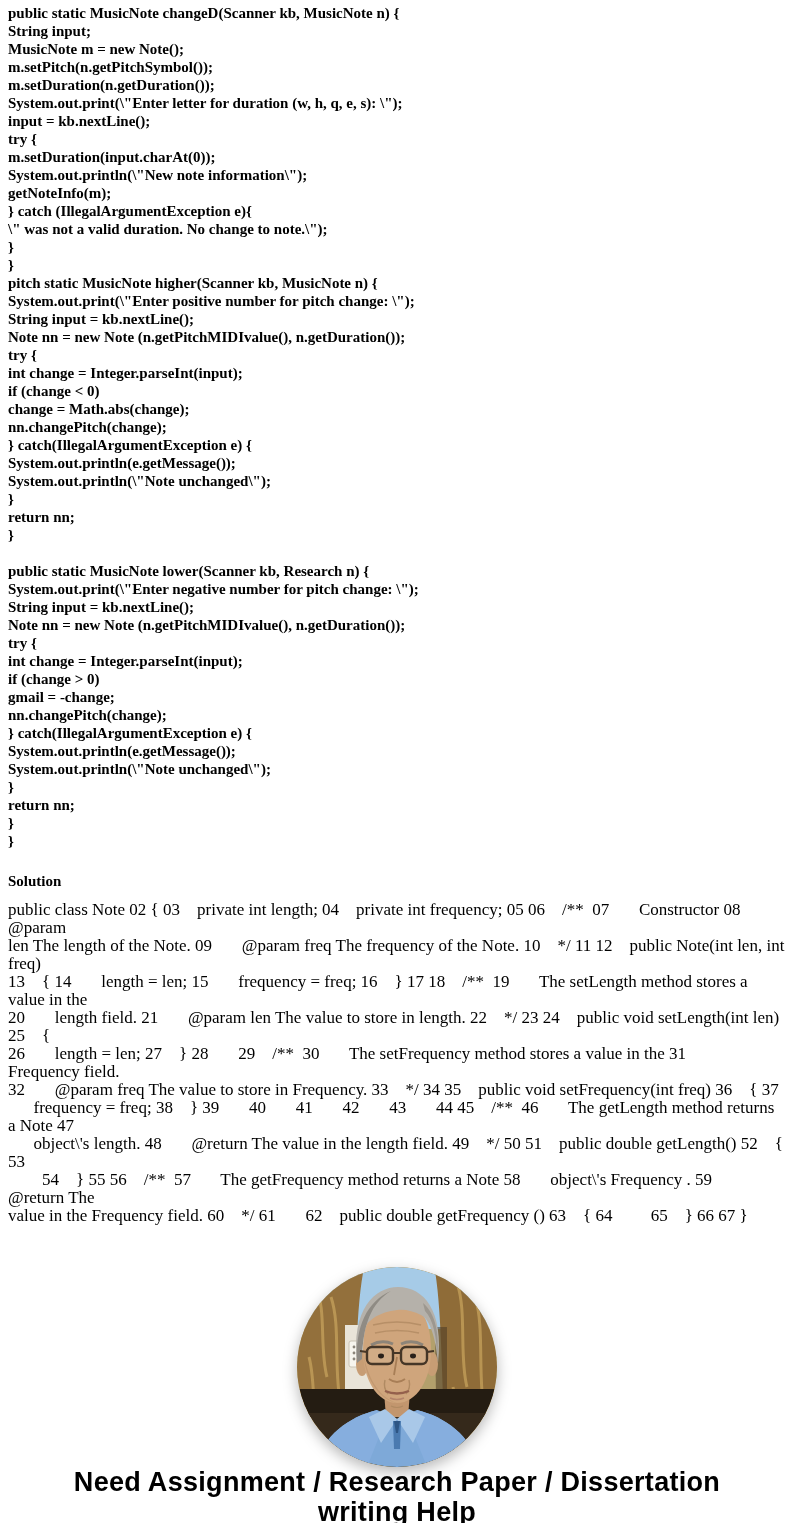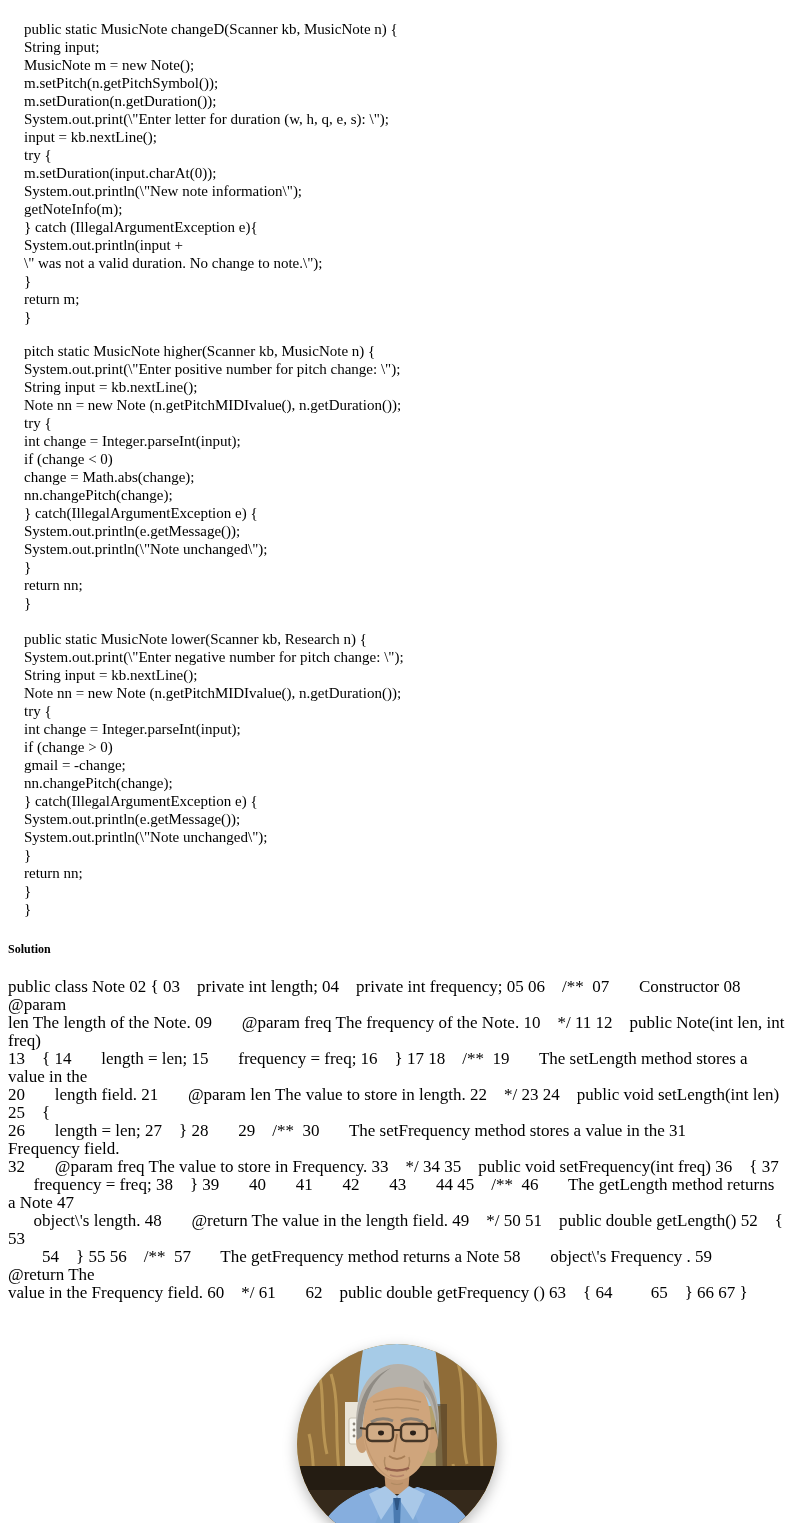--- a/index.html
+++ b/index.html
@@ -7,30 +7,30 @@
     margin: 0;
     background: #ffffff;
     color: #000000;
   }
   body {
     width: 794px;
     min-height: 1523px;
     padding: 4px 8px 30px 8px;
     font-family: "Liberation Serif", "DejaVu Serif", serif;
   }
-  .code-block { margin: 16px; }
+  .code-block { margin: 0; font-weight: bold; }
   .code-block.gap-above { margin-top: 18px; }
   .code-line {
     font-size: 15px;
     line-height: 18px;
     white-space: pre-wrap;
   }
   .solution-head {
-    margin: 21px 0 19px 0;
-    font-size: 12px;
+    margin: 21px 0 10px 0;
+    font-size: 15px;
     font-weight: bold;
     line-height: 20px;
   }
   .solution-para { margin: 0; }
   .solution-line {
     font-size: 17px;
     line-height: 18px;
     white-space: pre-wrap;
   }
   .photo-row {
@@ -73,24 +73,22 @@
     <div class="code-line">MusicNote m = new Note();</div>
     <div class="code-line">m.setPitch(n.getPitchSymbol());</div>
     <div class="code-line">m.setDuration(n.getDuration());</div>
     <div class="code-line">System.out.print(\"Enter letter for duration (w, h, q, e, s): \");</div>
     <div class="code-line">input = kb.nextLine();</div>
     <div class="code-line">try {</div>
     <div class="code-line">m.setDuration(input.charAt(0));</div>
     <div class="code-line">System.out.println(\"New note information\");</div>
     <div class="code-line">getNoteInfo(m);</div>
     <div class="code-line">} catch (IllegalArgumentException e){</div>
-    <div class="code-line">System.out.println(input +</div>
     <div class="code-line">\" was not a valid duration. No change to note.\");</div>
     <div class="code-line">}</div>
-    <div class="code-line">return m;</div>
     <div class="code-line">}</div>
   </div>
 
 <div class="code-block">
     <div class="code-line">pitch static MusicNote higher(Scanner kb, MusicNote n) {</div>
     <div class="code-line">System.out.print(\"Enter positive number for pitch change: \");</div>
     <div class="code-line">String input = kb.nextLine();</div>
     <div class="code-line">Note nn = new Note (n.getPitchMIDIvalue(), n.getDuration());</div>
     <div class="code-line">try {</div>
     <div class="code-line">int change = Integer.parseInt(input);</div>

